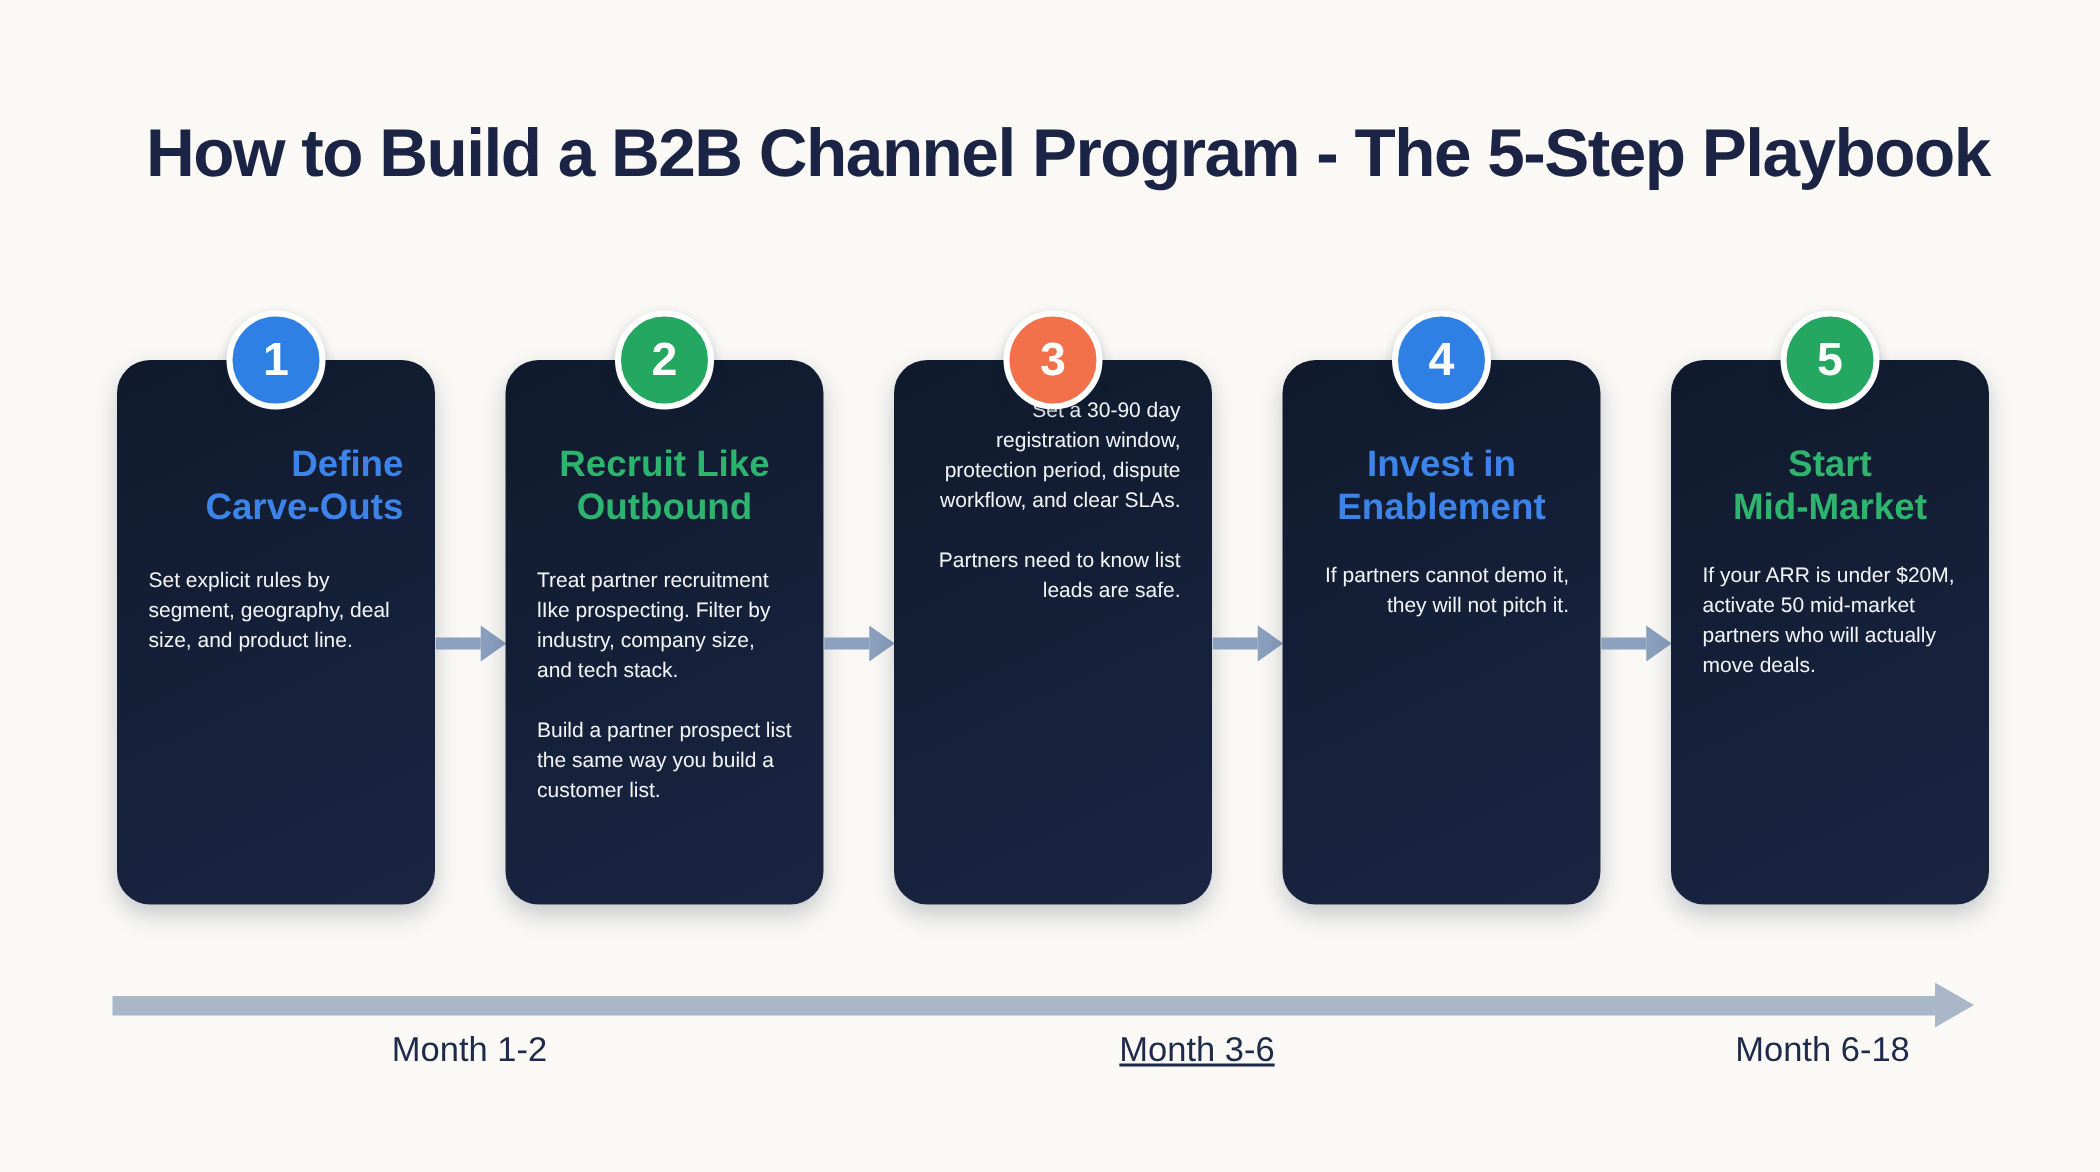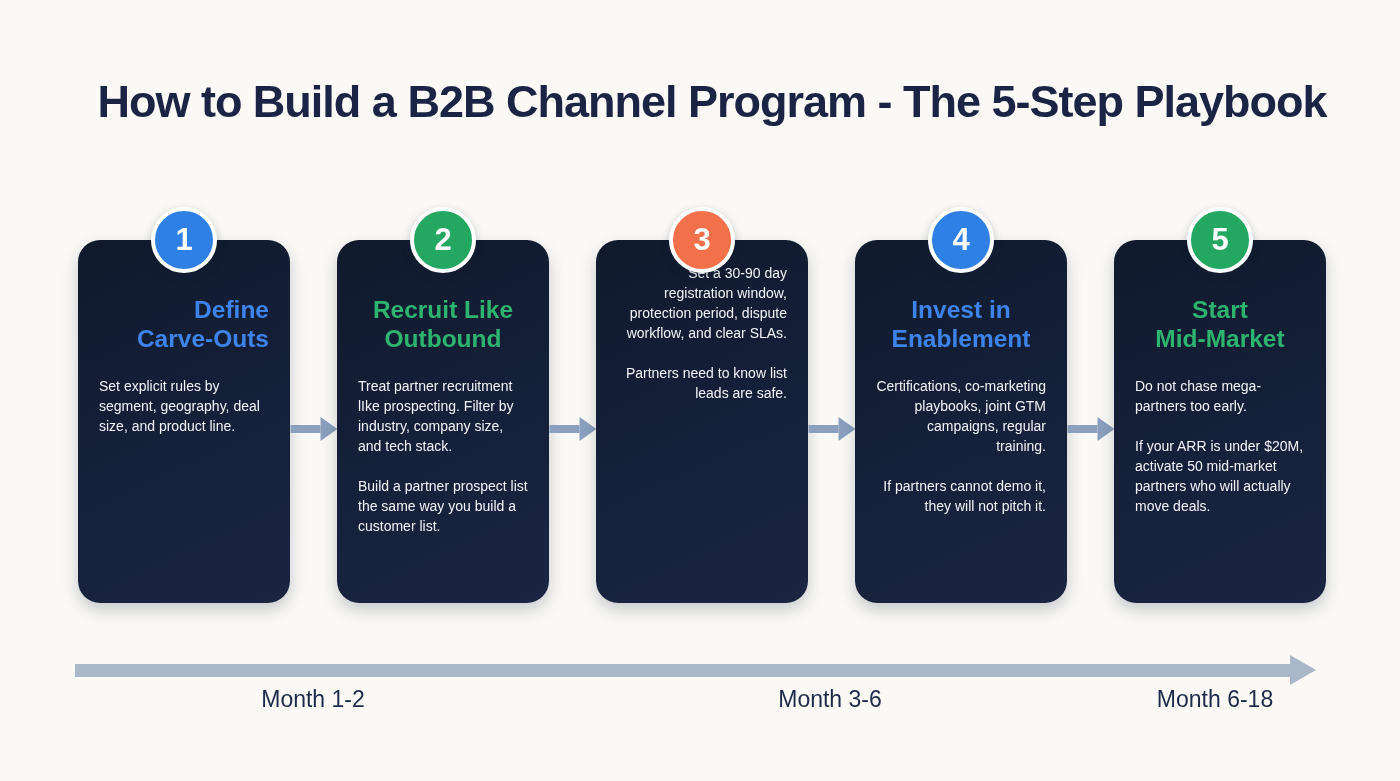--- a/index.html
+++ b/index.html
@@ -48,21 +48,21 @@
   .timeline{position:absolute;left:0;top:0;width:1144px;height:781px;pointer-events:none;}
   .tl-track{position:absolute;left:75px;top:655px;display:flex;align-items:center;}
   .tl-bar{width:1215px;height:13px;background:#a9b7c9;}
   .tl-head{width:0;height:0;border-top:15px solid transparent;
     border-bottom:15px solid transparent;border-left:26px solid #a9b7c9;}
   .tl-label{
     position:absolute;top:686px;transform:translateX(-50%);
     font-size:23px;font-weight:500;color:#1e2a49;white-space:nowrap;
   }
   .tl-label-1{left:313px;}
-  .tl-label-2{left:830px;}
+  .tl-label-2{left:798px;text-decoration:underline;}
   .tl-label-3{left:1215px;}
 </style>
 </head>
 <body>
 
 <div class="canvas">
 
   <h1 class="page-title">How to Build a B2B Channel Program - The 5-Step Playbook</h1>
 
   <div class="steps-row">
@@ -120,40 +120,38 @@
     </div>
 
     <div class="card">
       <div class="badge" style="background: rgb(46, 128, 228);">
         <span>4</span>
       </div>
       <div class="card-title" style="color: rgb(61, 132, 234);">
         <span>Invest in</span><br>
         <span>Enablement</span>
       </div>
-      <p class="card-body para1 align-center">Certifications, co-marketing playbooks, joint GTM campaigns, regular training.</p>
       <p class="card-body para2 align-center">If partners cannot demo it, they will not pitch it.</p>
     </div>
 
     <div class="gap-spacer">
       <div class="mini-arrow">
         <div class="shaft"></div>
           <div class="head"></div>
       </div>
     </div>
 
     <div class="card">
       <div class="badge" style="background: rgb(36, 167, 96);">
         <span>5</span>
       </div>
       <div class="card-title" style="color: rgb(45, 180, 110);">
         <span>Start</span><br>
         <span>Mid-Market</span>
       </div>
-      <p class="card-body para1 align-left">Do not chase mega-partners too early.</p>
       <p class="card-body para2 align-left">If your ARR is under $20M, activate 50 mid-market partners who will actually move deals.</p>
     </div>
 
   </div>
 
   <div class="timeline">
     <div class="tl-track">
       <div class="tl-bar"></div>
       <div class="tl-head"></div>
     </div>

